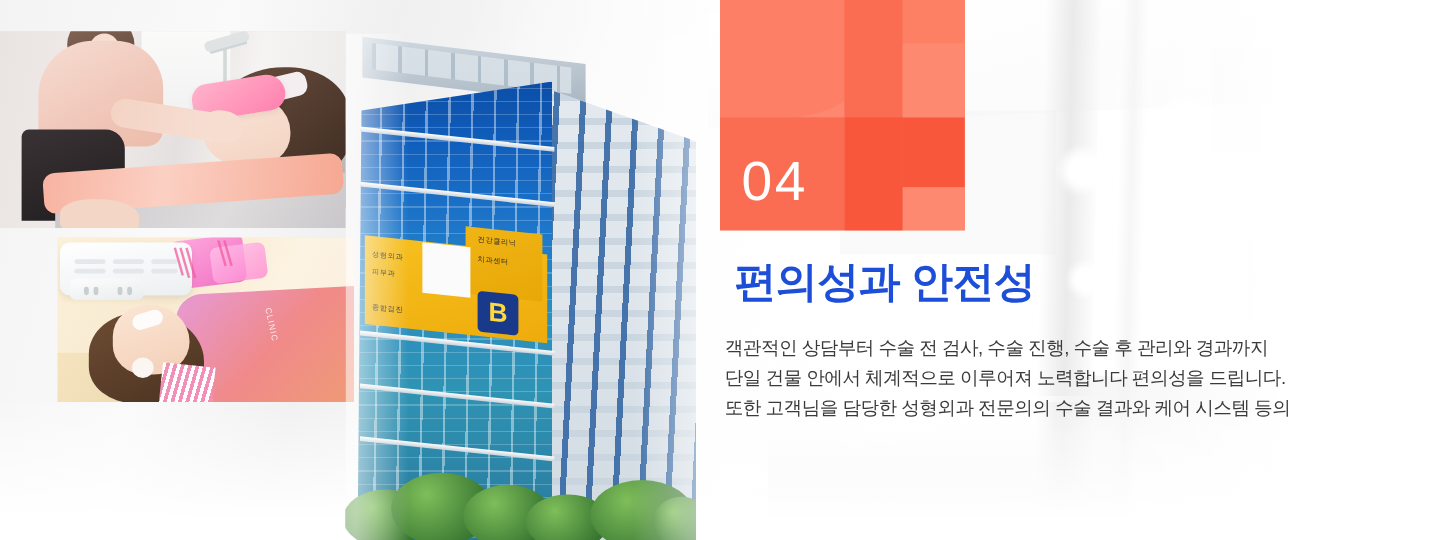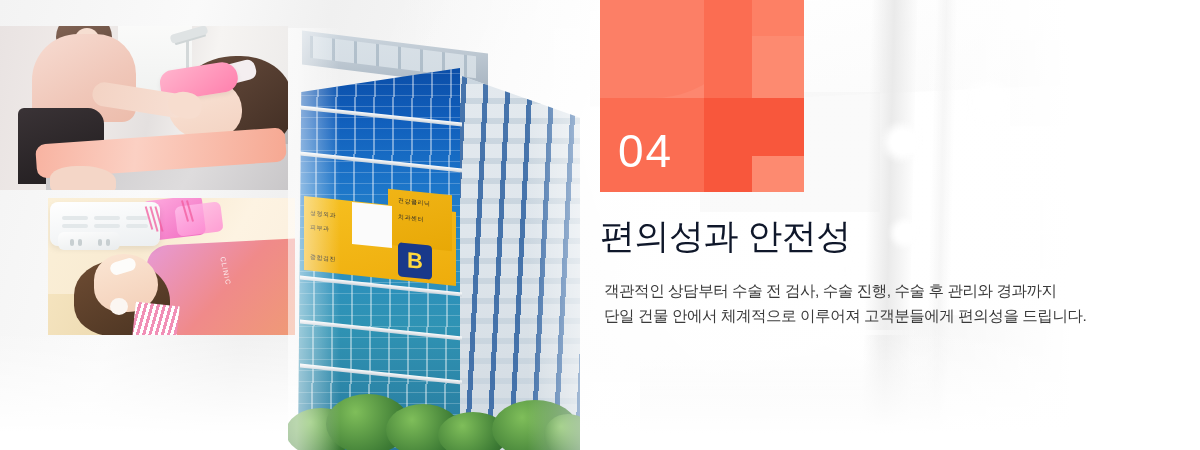--- a/index.html
+++ b/index.html
@@ -200,26 +200,26 @@
   .bs-blr  {left:104px;top:98px;width:48px;height:94px;background:#f8573c;}
   .badge-num{
     position:absolute;left:18px;bottom:18px;
     color:#ffffff;font-size:46px;line-height:46px;font-weight:300;
     letter-spacing:2px;
   }
 
   
   .content{position:absolute;left:600px;top:214px;width:560px;}
   .headline{
-    color:#0f172a;
+    color:#1d4ed8;
     font-size:35px;
     line-height:44px;
-    font-weight:normal;
+    font-weight:bold;
     letter-spacing:-.5px;
-    margin:0 0 20px 0;
+    margin:0 0 20px 12px;
   }
   .body-copy{
     color:#3a3a3a;
     font-size:15.5px;
     line-height:25px;
     letter-spacing:-.45px;
     margin:4px;
   }
   .body-copy .line{display:block;white-space:nowrap;}
 </style>
@@ -345,17 +345,18 @@
     <div class="badge-shape bs-r4"></div>
     <div class="badge-shape bs-bl"></div>
     <div class="badge-shape bs-blr"></div>
     <div class="badge-num">04</div>
   </div>
 
   <div class="content">
     <h2 class="headline">편의성과 안전성</h2>
     <p class="body-copy">
       <span class="line">객관적인 상담부터 수술 전 검사, 수술 진행, 수술 후 관리와 경과까지</span>
-      <span class="line">단일 건물 안에서 체계적으로 이루어져 고객분들에게 편의성을 드립니다.</span>
+      <span class="line">단일 건물 안에서 체계적으로 이루어져 노력합니다 편의성을 드립니다.</span>
+      <span class="line">또한 고객님을 담당한 성형외과 전문의의 수술 결과와 케어 시스템 등의</span>
     </p>
   </div>
 
 </div>
 
 </body></html>

